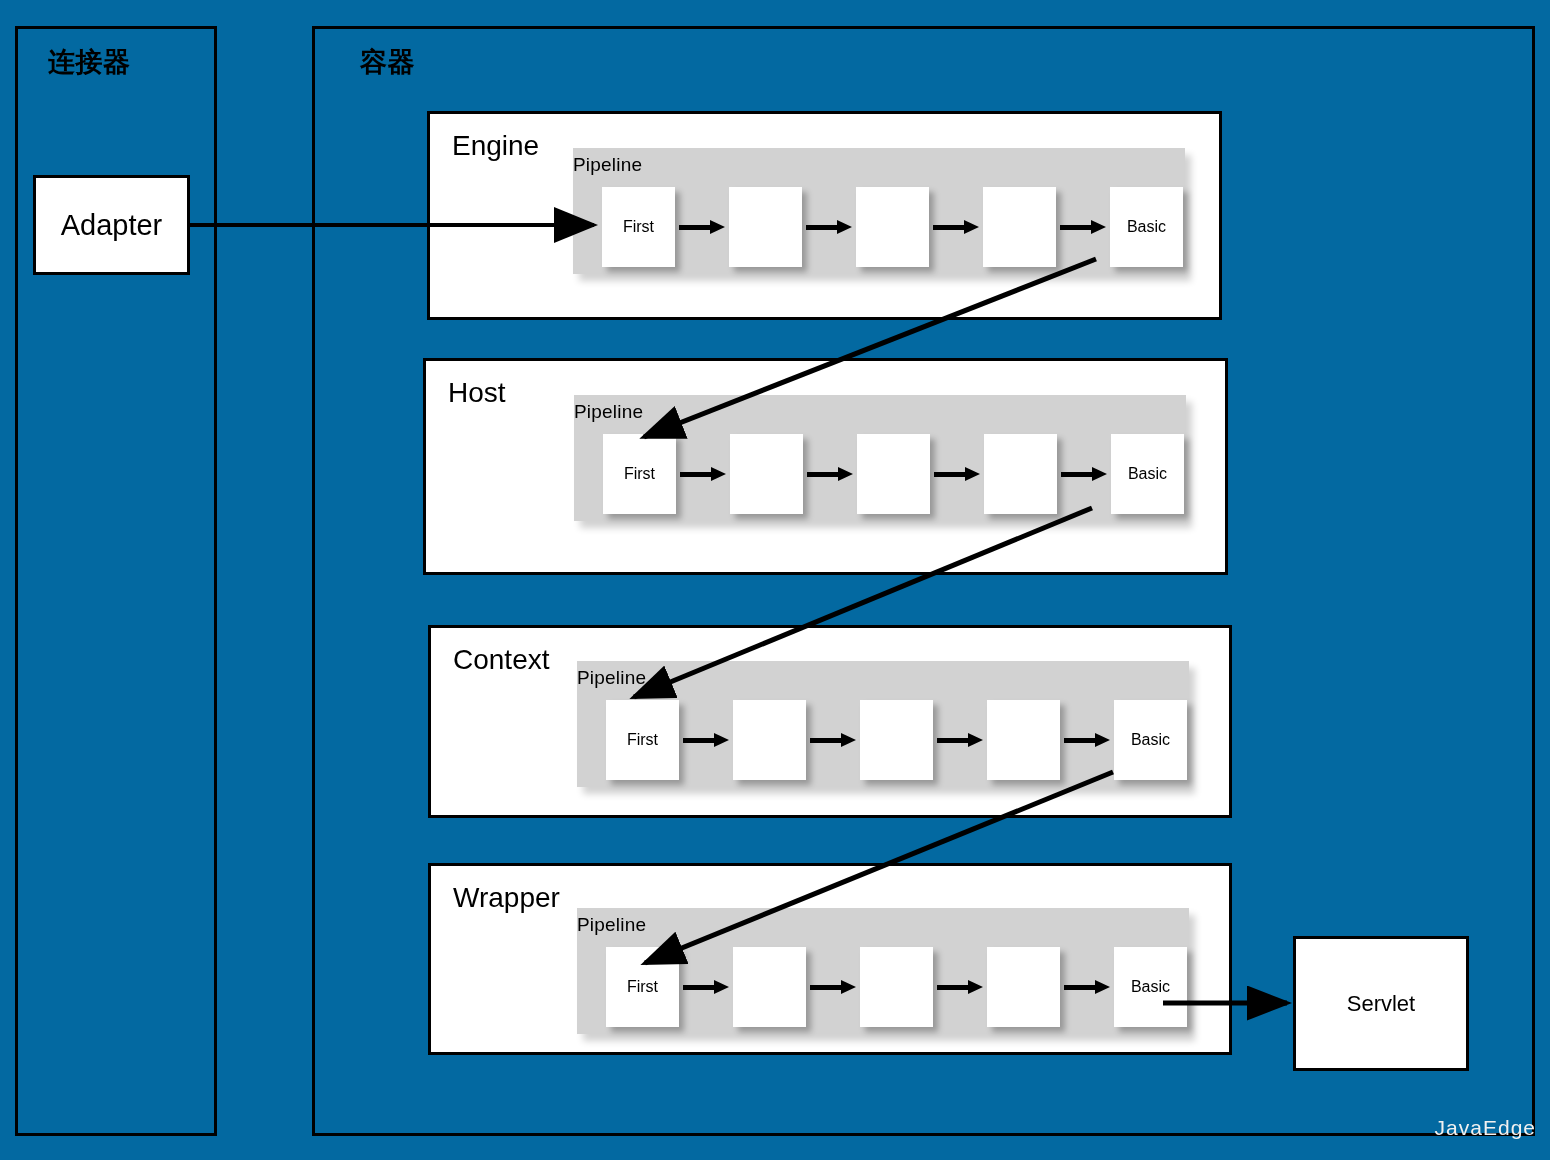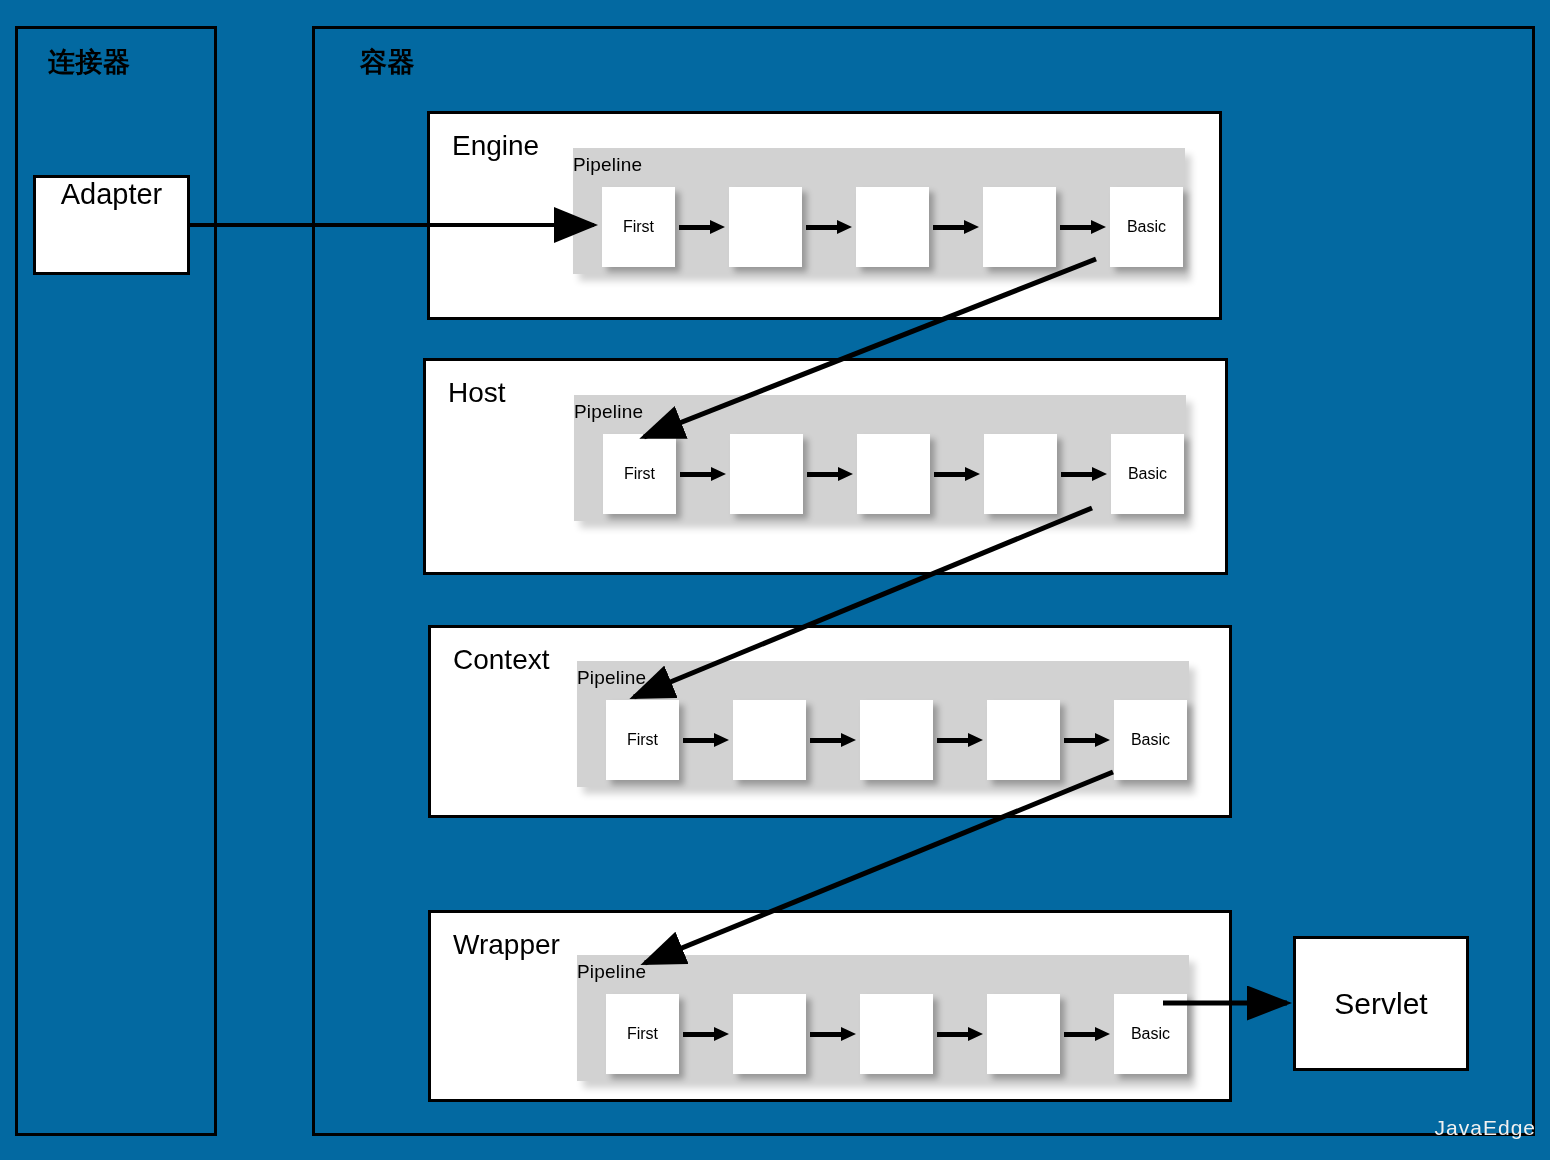--- a/index.html
+++ b/index.html
@@ -43,41 +43,41 @@
   
   #adapter-box {
     position: absolute;
     left: 33px;
     top: 175px;
     width: 157px;
     height: 100px;
     border: 3px solid #000000;
     box-sizing: border-box;
     display: flex;
-    align-items: flex-start;
+    align-items: center;
     justify-content: center;
     background: #ffffff;
   }
   #adapter-box .box-label { font-size: 29px; }
 
   
   #servlet-box {
     position: absolute;
     left: 1293px;
     top: 936px;
     width: 176px;
     height: 135px;
     border: 3px solid #000000;
     box-sizing: border-box;
     display: flex;
     align-items: center;
     justify-content: center;
     background: #ffffff;
   }
-  #servlet-box .box-label { font-size: 30px; }
+  #servlet-box .box-label { font-size: 22px; }
 
   
   .component {
     position: absolute;
     border: 3px solid #000000;
     box-sizing: border-box;
     background: #ffffff;
   }
   .component-title {
     position: absolute;
@@ -233,21 +233,21 @@
         <div class="hconn"></div>
         <div class="valve blank"></div>
         <div class="hconn"></div>
         <div class="valve blank"></div>
         <div class="hconn"></div>
         <div class="valve">Basic</div>
       </div>
     </div>
   </div>
 
-  <div class="component" id="wrapper-box" style="left:428px; top:910px; width:804px; height:192px;">
+  <div class="component" id="wrapper-box" style="left:428px; top:863px; width:804px; height:192px;">
     <div class="component-title">Wrapper</div>
     <div class="pipeline" style="left:146px; top:42px; width:612px; height:126px;">
       <div class="pipeline-title">Pipeline</div>
       <div class="valve-row">
         <div class="valve">First</div>
         <div class="hconn"></div>
         <div class="valve blank"></div>
         <div class="hconn"></div>
         <div class="valve blank"></div>
         <div class="hconn"></div>

